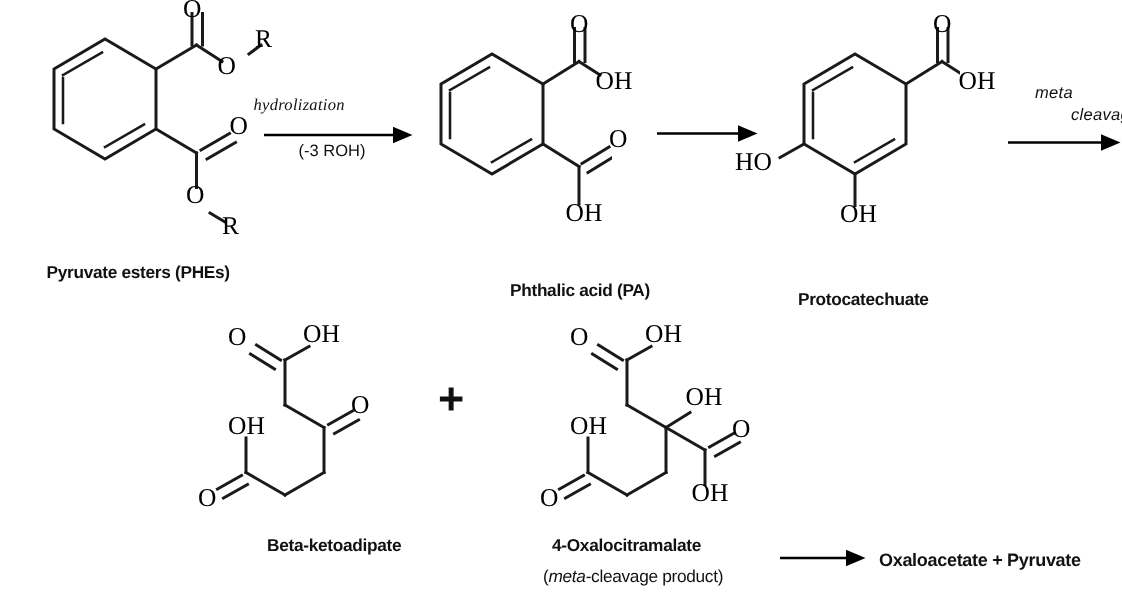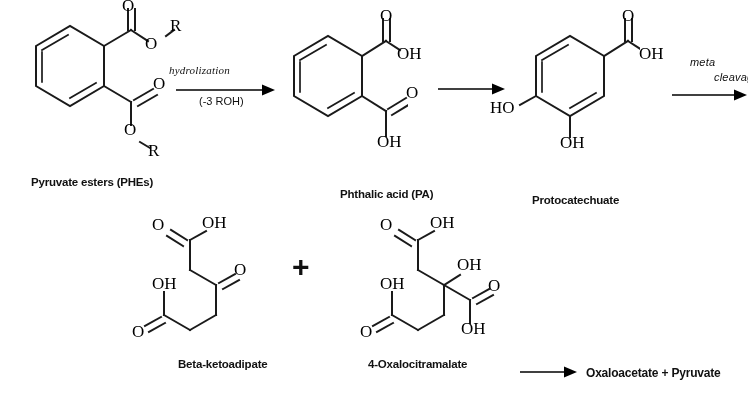--- a/index.html
+++ b/index.html
@@ -270,20 +270,21 @@
     </svg>
     <span class="atomtext" style="position:absolute; left:20px; top:3px;">O</span>
     <span class="atomtext" style="position:absolute; left:70px; top:1px;">OH</span>
     <span class="atomtext" style="position:absolute; left:97px; top:43px;">OH</span>
     <span class="atomtext" style="position:absolute; left:20px; top:62px;">OH</span>
     <span class="atomtext" style="position:absolute; left:128px; top:64px;">O</span>
     <span class="atomtext" style="position:absolute; left:101px; top:107px;">OH</span>
     <span class="atomtext" style="position:absolute; left:0px; top:110px;">O</span>
   </div>
   <div class="cmpd-label" style="left:368px; top:358px;">4-Oxalocitramalate</div>
+  <div class="cmpd-sub" style="left:362px; top:379px;"><span>(</span><i>meta</i><span>-cleavage product)</span></div>
 
   <div class="struct" style="left:520px; top:364px;">
     <svg width="58" height="16" viewBox="0 0 58 16">
       <line class="arrowline" x1="0" y1="8" x2="46" y2="8"></line>
       <polygon points="44,2.5 57,8 44,13.5" fill="#000000"></polygon>
     </svg>
   </div>
   <div class="final-prod" style="left:586px; top:366px;text-align:right;">Oxaloacetate + Pyruvate</div>
 
 </div>

